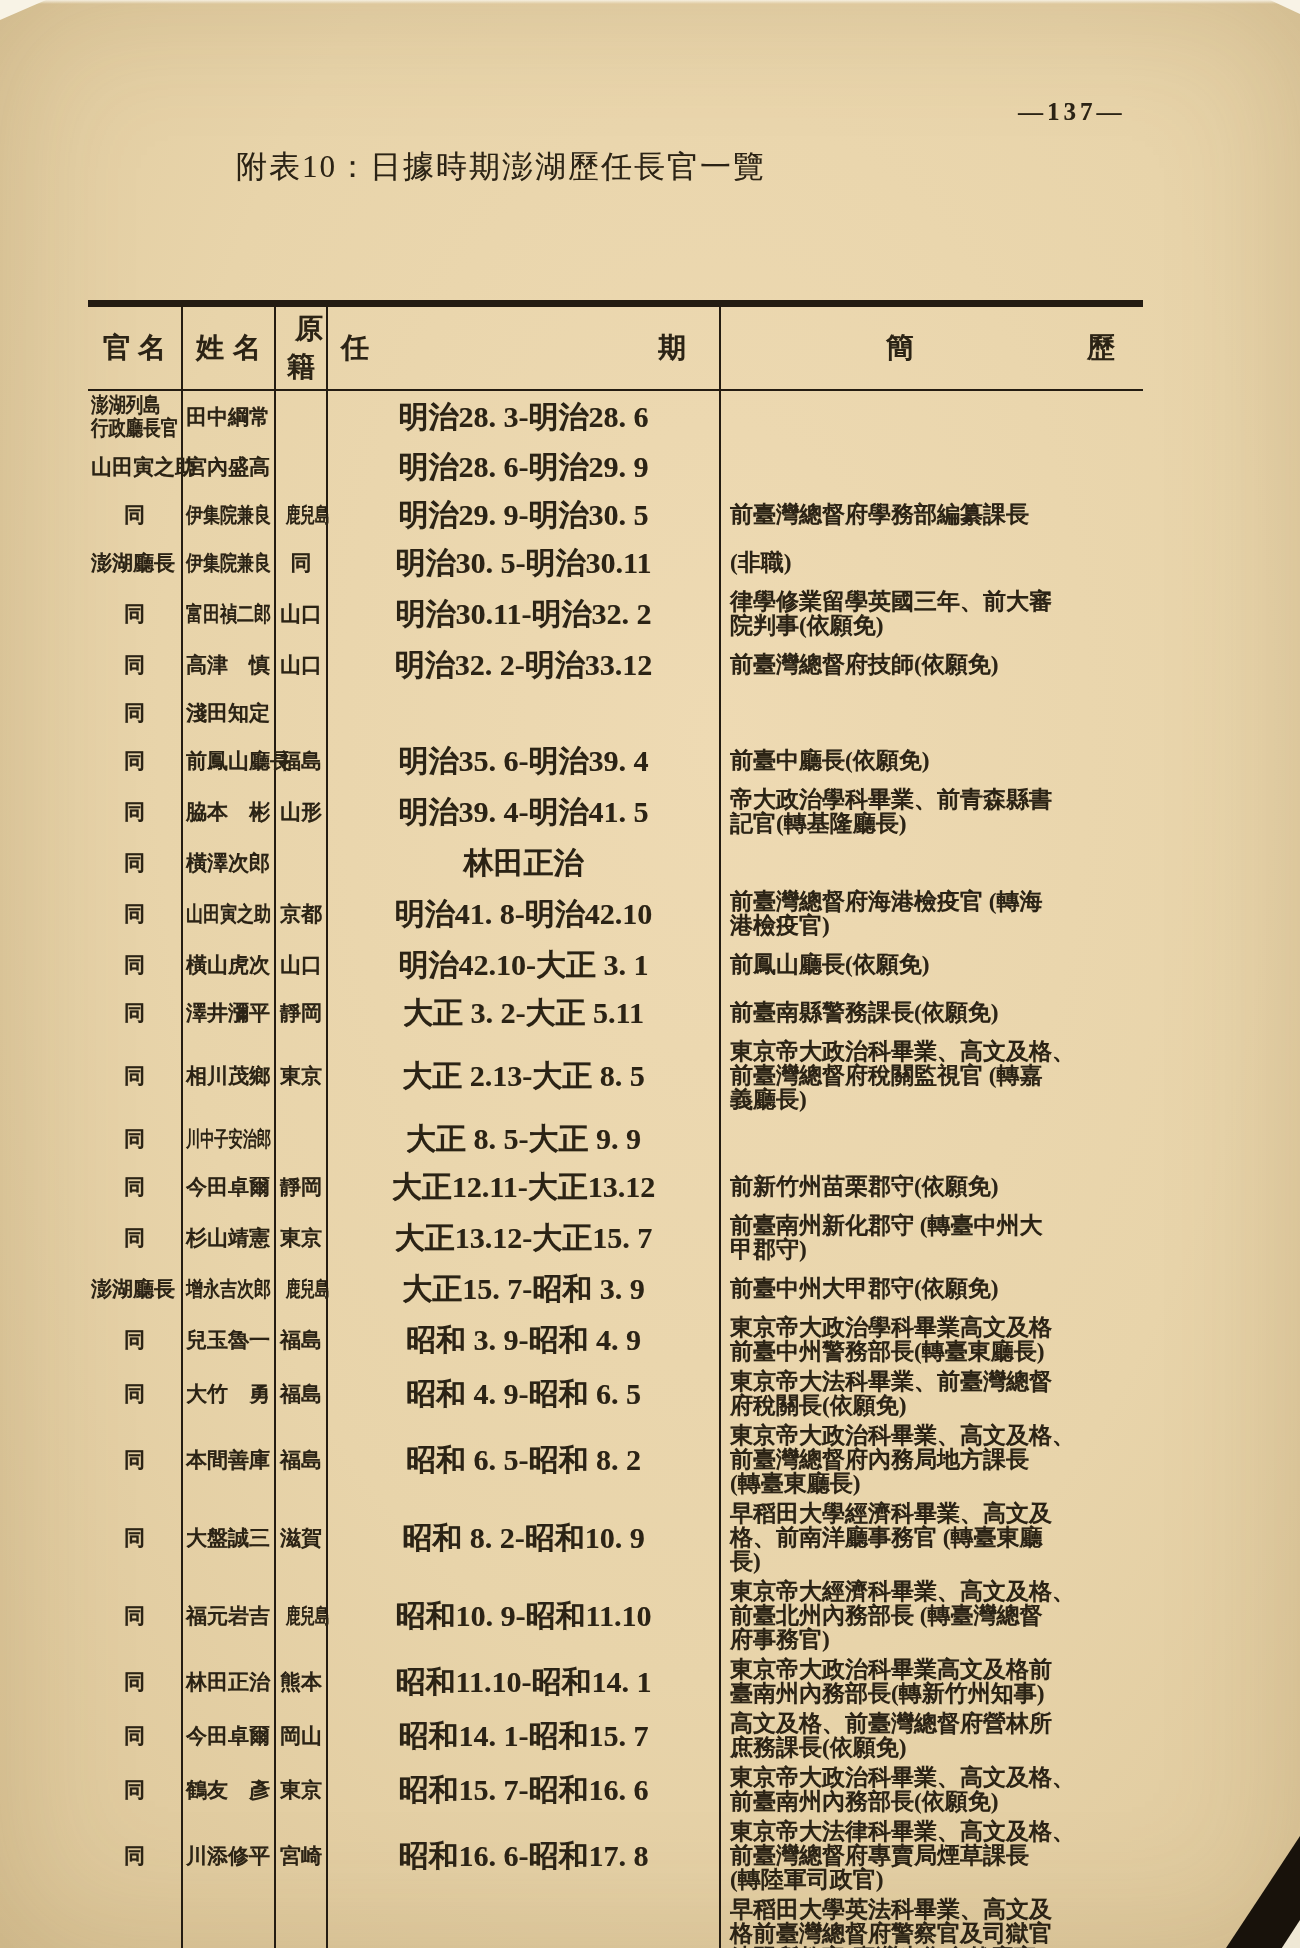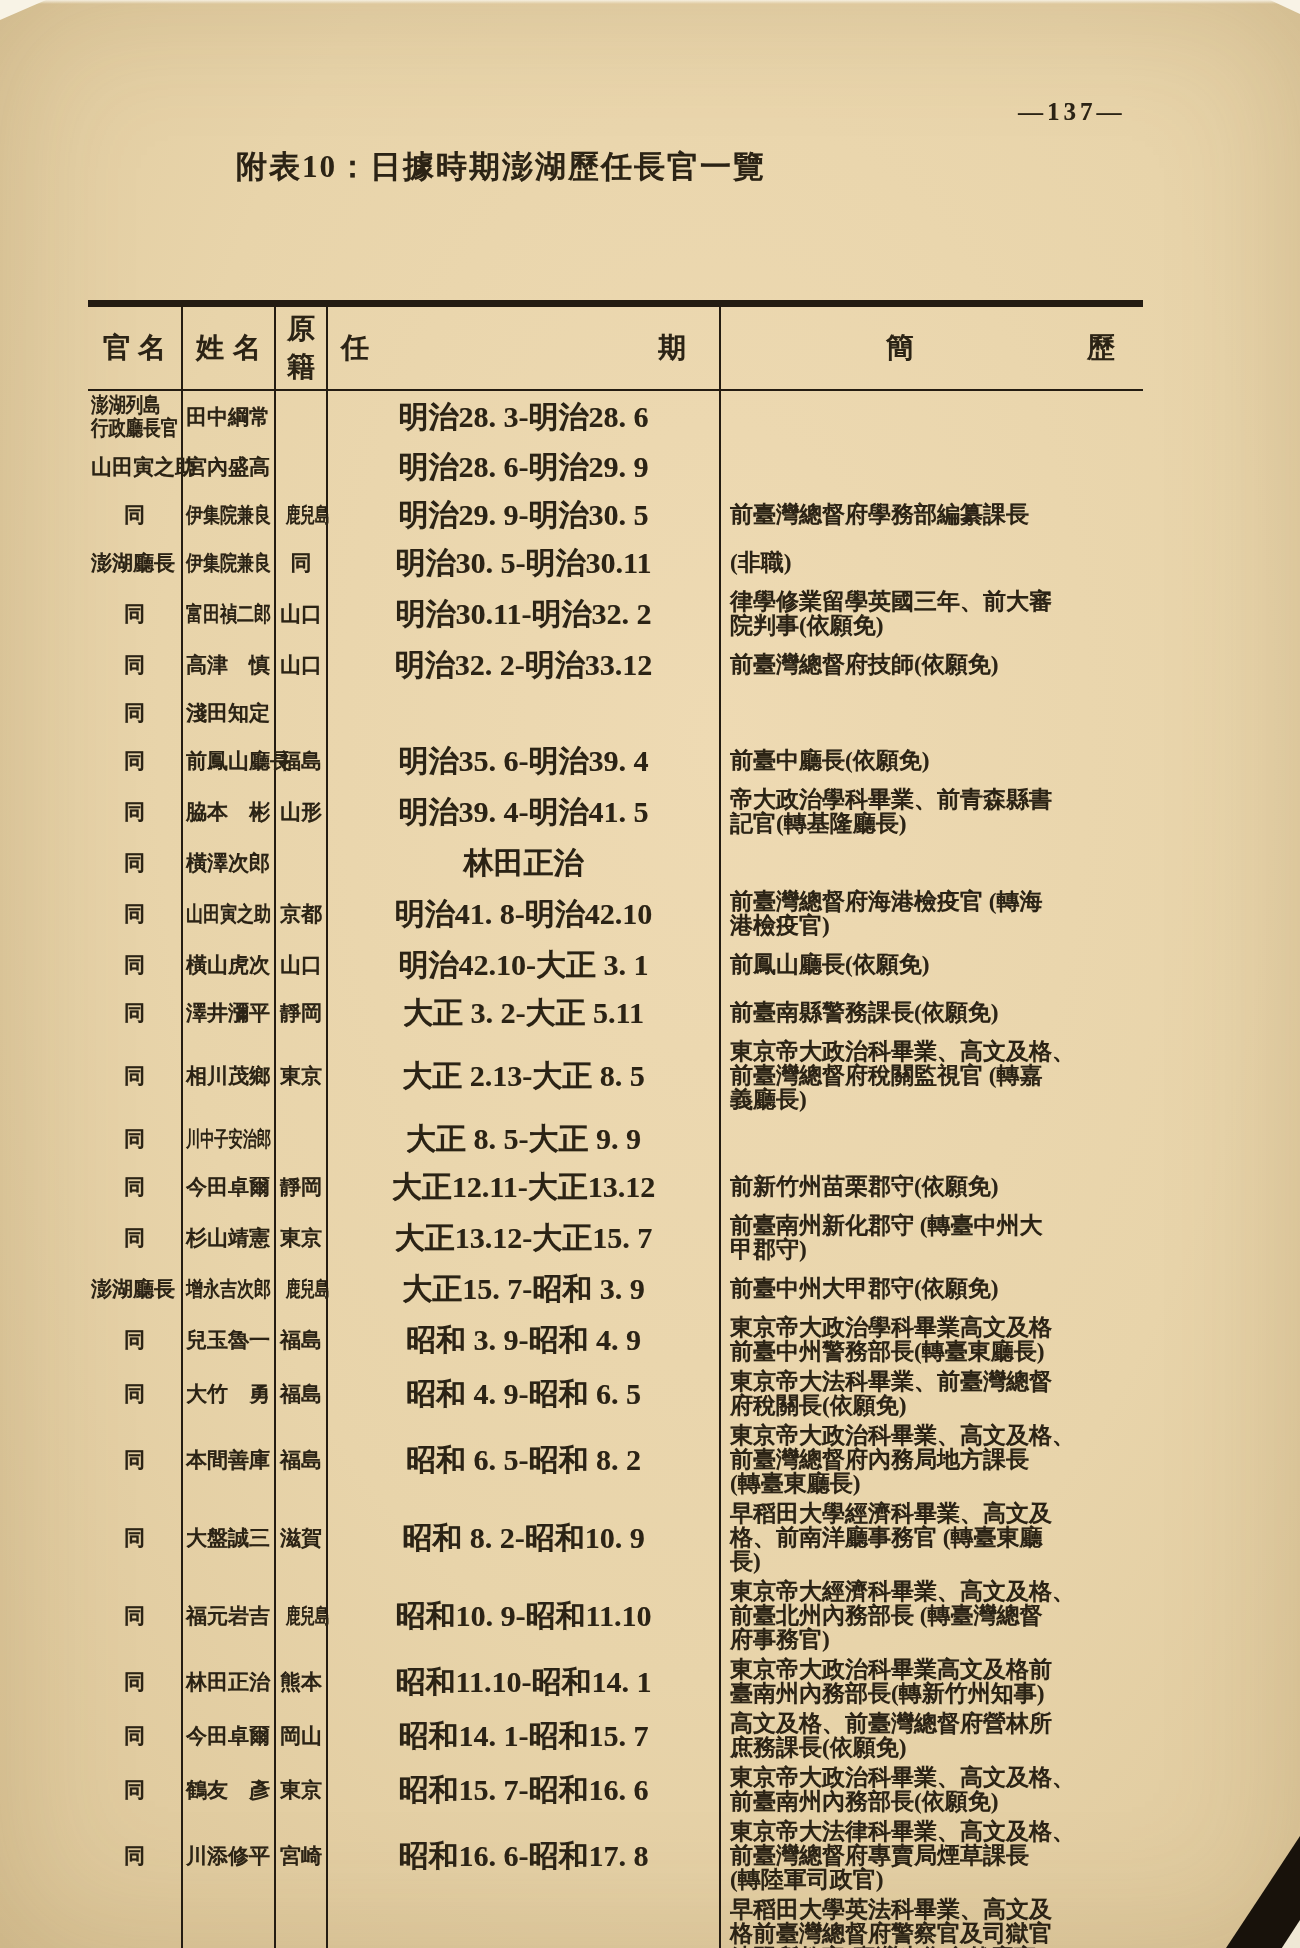--- a/index.html
+++ b/index.html
@@ -13,40 +13,40 @@
     background:radial-gradient(ellipse at 55% 38%, #eedab3 0%, #e8d4aa 55%, #ddc79a 100%);
     box-shadow:inset 0 0 140px rgba(120,90,40,.20);
   }
   .ink{color:#2b2315;text-shadow:.3px .3px 0 rgba(43,35,21,.35);}
   .page-number{
     position:absolute;left:1018px;top:98px;
     font-size:25px;font-weight:700;letter-spacing:4px;
   }
   .page-title{
     position:absolute;left:236px;top:146px;
-    font-size:31px;font-weight:700;letter-spacing:2px;white-space:pre;
+    font-size:31px;font-weight:400;letter-spacing:2px;white-space:pre;
   }
   .tblwrap{position:absolute;left:88px;top:300px;width:1055px;}
   table{
     width:1055px;table-layout:fixed;border-collapse:collapse;
     border-top:7px solid #241c12;border-bottom:7px solid #241c12;
   }
   col.w-title{width:94px;}col.w-name{width:93px;}col.w-origin{width:52px;}
   col.w-term{width:393px;}col.w-resume{width:423px;}
   th,td{
     vertical-align:middle;padding:3px;
     font-weight:700;color:#2b2315;text-shadow:.3px .3px 0 rgba(43,35,21,.35);
   }
   th{height:56px;border-bottom:2px solid #241c12;font-size:28px;}
   td{height:42px;}
   th+th,td+td{border-left:2px solid #241c12;}
   .hbox{text-align:justify;text-align-last:justify;}
   .h-title{padding:0 12px;}
   .h-name{padding:0 10px;}
-  .h-origin{text-align:center;text-align-last:center;}
+  .h-origin{text-align:right;text-align-last:center;}
   .h-term{padding-left:10px;padding-right:30px;}
   .h-resume{padding-left:156px;padding-right:26px;}
   .cellbox{white-space:pre;}
   .c-title .cellbox{font-size:21px;line-height:23px;}
   .c-name  .cellbox{font-size:21px;line-height:23px;}
   .c-origin .cellbox{font-size:21px;text-align:center;}
   .c-term  .cellbox{font-size:30px;text-align:center;}
   .c-resume{padding-left:9px;padding-right:2px;}
   .c-resume .cellbox{font-size:23px;line-height:24px;text-align:left;}
   

